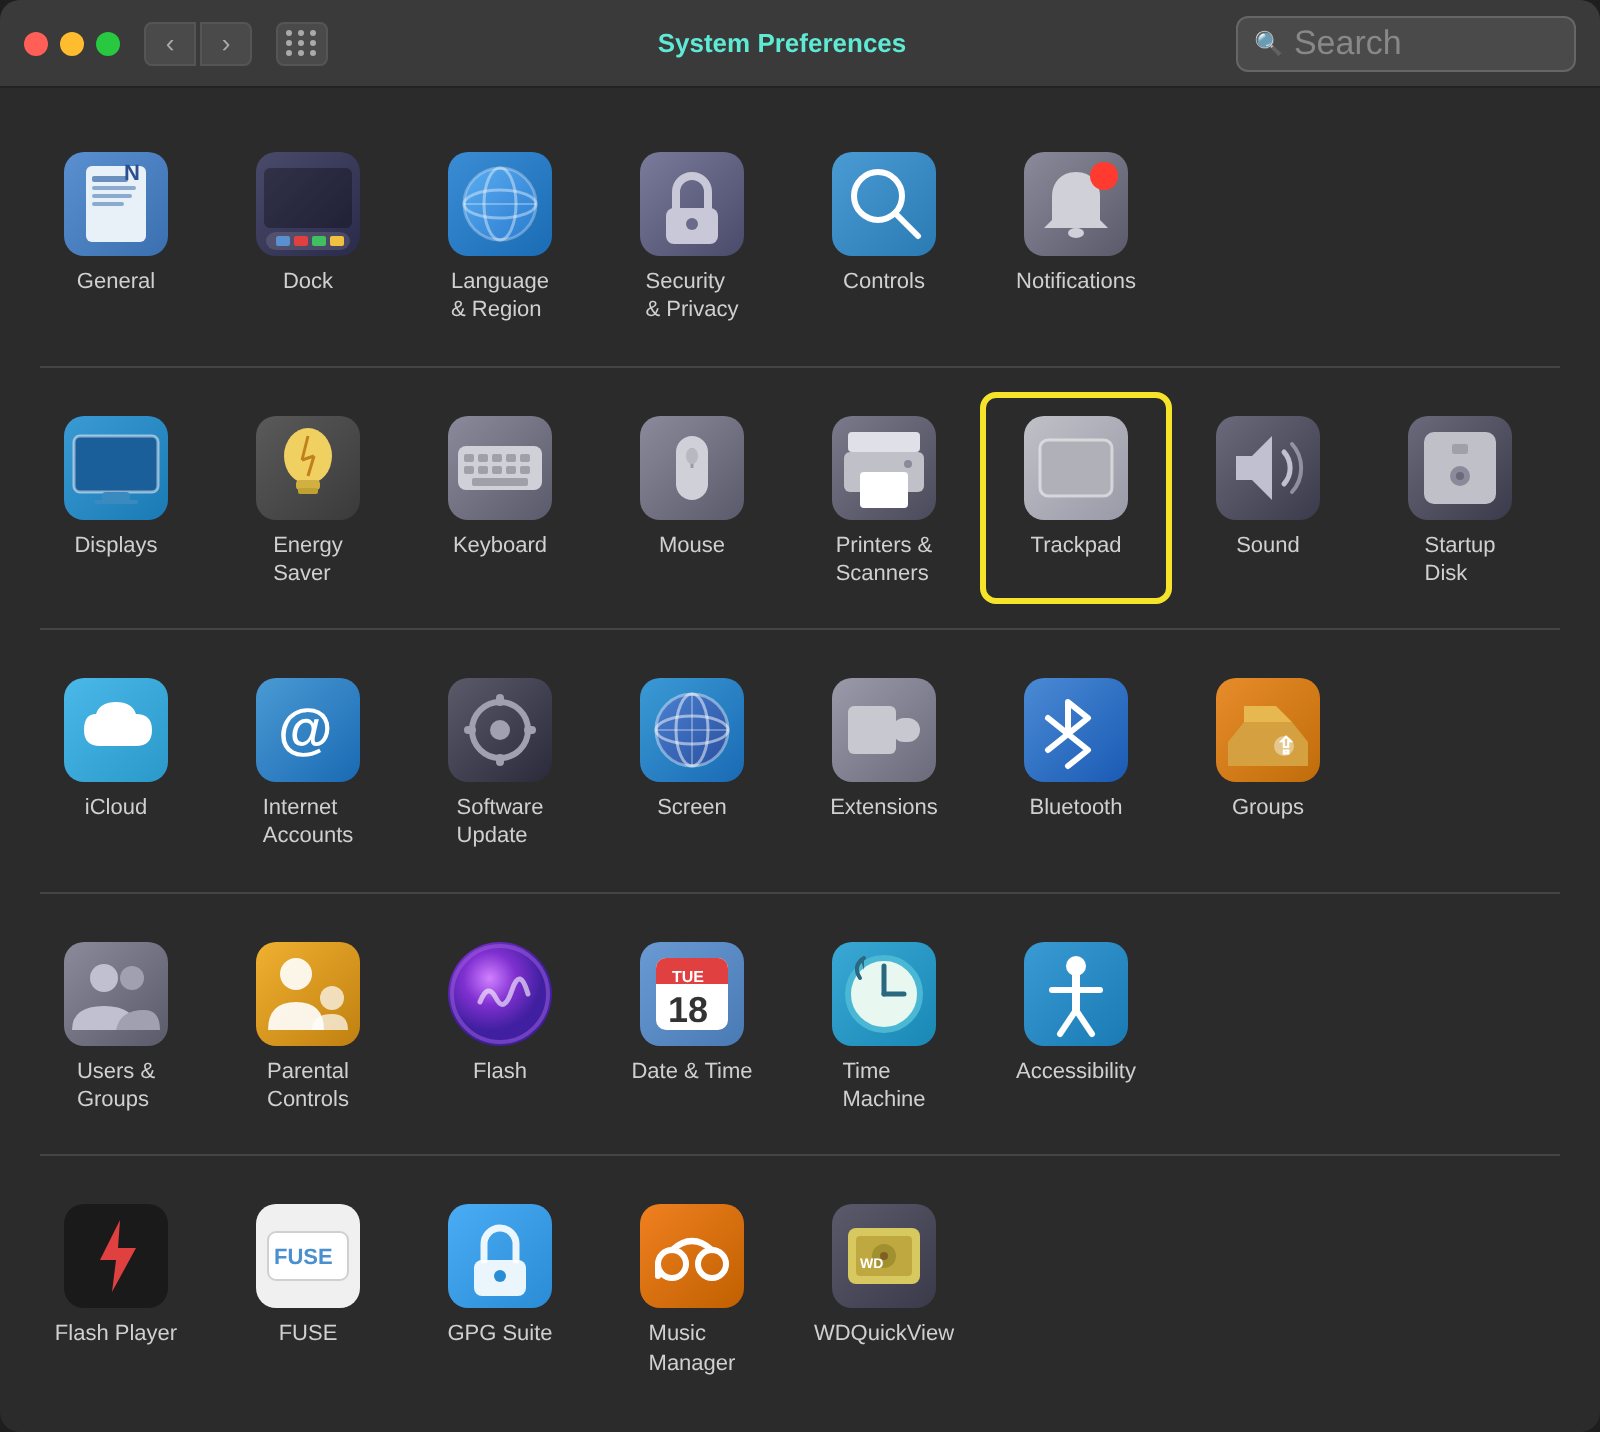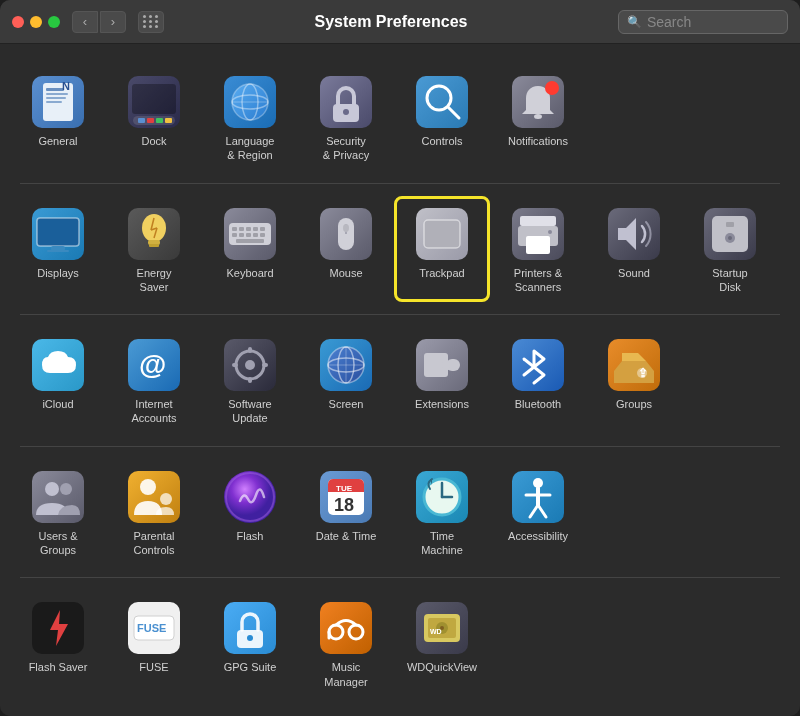--- a/index.html
+++ b/index.html
@@ -93,42 +93,42 @@
     .grid-dot {
       width: 3px;
       height: 3px;
       background: #aaa;
       border-radius: 50%;
     }
 
     .title {
       flex: 1;
       text-align: center;
-      color: #ffffff;
-      font-size: 16px;
+      color: #5eead4;
+      font-size: 13px;
       font-weight: 600;
     }
 
     .search-bar {
       display: flex;
       align-items: center;
       background: #4a4a4a;
       border: 1px solid #666;
       border-radius: 6px;
       padding: 3px 8px;
       gap: 5px;
       width: 170px;
     }
 
     .search-input {
       background: transparent;
       border: none;
       outline: none;
       color: #ccc;
-      font-size: 14px;
+      font-size: 17px;
       width: 130px;
     }
 
     .search-input::placeholder { color: #888; }
 
     
     .content {
       flex: 1;
       overflow-y: auto;
       padding: 16px 10px;
@@ -176,21 +176,20 @@
       height: 56px;
       display: flex;
       align-items: center;
       justify-content: center;
       position: relative;
     }
 
     .pref-label {
       color: #d0d0d0;
       font-size: 11px;
-      text-align: center;
       line-height: 1.3;
       max-width: 88px;
     }
 
     
     .content::-webkit-scrollbar { width: 6px; }
     .content::-webkit-scrollbar-track { background: transparent; }
     .content::-webkit-scrollbar-thumb { background: #555; border-radius: 3px; }
   </style>
 </head>
@@ -449,53 +448,53 @@
                   </linearGradient>
                 </defs>
               <rect x="18" y="10" width="16" height="32" rx="8" fill="#d0d0d8"></rect>
               <line x1="26" y1="16" x2="26" y2="26" stroke="#9a9aa8" stroke-width="1.5"></line>
               <ellipse cx="26" cy="20" rx="3" ry="4" fill="#b8b8c0"></ellipse>
             </svg>
           </div>
           <span class="pref-label">Mouse</span>
         </div>
 
-        <div class="pref-item highlighted">
-          <div class="pref-icon">
-            <svg width="52" height="52" viewBox="0 0 52 52">
-              <rect width="52" height="52" rx="10" fill="url(#tpgrad)"></rect>
-              <defs>
-                  <linearGradient id="tpgrad" x1="0" y1="0" x2="1" y2="1">
-                    <stop offset="0%" stop-color="#c0c0c8"></stop>
-                    <stop offset="100%" stop-color="#9a9aa8"></stop>
-                  </linearGradient>
-                </defs>
-              <rect x="8" y="12" width="36" height="28" rx="4" fill="#b0b0b8" stroke="rgba(255,255,255,0.5)" stroke-width="1.5"></rect>
-            </svg>
-          </div>
-          <span class="pref-label">Trackpad</span>
-        </div>
-
         <div class="pref-item">
           <div class="pref-icon">
             <svg width="52" height="52" viewBox="0 0 52 52">
               <rect width="52" height="52" rx="10" fill="url(#printgrad)"></rect>
               <defs>
                   <linearGradient id="printgrad" x1="0" y1="0" x2="1" y2="1">
                     <stop offset="0%" stop-color="#7a7a8a"></stop>
                     <stop offset="100%" stop-color="#4a4a5a"></stop>
                   </linearGradient>
                 </defs>
               <rect x="8" y="8" width="36" height="10" rx="2" fill="#e0e0e8"></rect>
               <rect x="6" y="18" width="40" height="20" rx="3" fill="#c0c0c8"></rect>
               <rect x="14" y="28" width="24" height="18" rx="2" fill="white"></rect>
               <circle cx="38" cy="24" r="2" fill="#8a8a9a"></circle>
             </svg>
           </div>
           <span class="pref-label">Printers &amp;<br>Scanners</span>
+        </div>
+
+        <div class="pref-item highlighted">
+          <div class="pref-icon">
+            <svg width="52" height="52" viewBox="0 0 52 52">
+              <rect width="52" height="52" rx="10" fill="url(#tpgrad)"></rect>
+              <defs>
+                  <linearGradient id="tpgrad" x1="0" y1="0" x2="1" y2="1">
+                    <stop offset="0%" stop-color="#c0c0c8"></stop>
+                    <stop offset="100%" stop-color="#9a9aa8"></stop>
+                  </linearGradient>
+                </defs>
+              <rect x="8" y="12" width="36" height="28" rx="4" fill="#b0b0b8" stroke="rgba(255,255,255,0.5)" stroke-width="1.5"></rect>
+            </svg>
+          </div>
+          <span class="pref-label">Trackpad</span>
         </div>
 
         <div class="pref-item">
           <div class="pref-icon">
             <svg width="52" height="52" viewBox="0 0 52 52">
               <rect width="52" height="52" rx="10" fill="url(#soundgrad)"></rect>
               <defs>
                   <linearGradient id="soundgrad" x1="0" y1="0" x2="1" y2="1">
                     <stop offset="0%" stop-color="#6a6a7a"></stop>
                     <stop offset="100%" stop-color="#3a3a4a"></stop>
@@ -803,21 +802,21 @@
     <div class="section">
       <div class="pref-grid">
 
         <div class="pref-item">
           <div class="pref-icon">
             <svg width="52" height="52" viewBox="0 0 52 52">
               <rect width="52" height="52" rx="10" fill="#1a1a1a"></rect>
               <polygon points="28,8 18,28 26,28 24,44 36,22 27,22" fill="#e04040"></polygon>
             </svg>
           </div>
-          <span class="pref-label">Flash Saver</span>
+          <span class="pref-label">Flash Player</span>
         </div>
 
         <div class="pref-item">
           <div class="pref-icon">
             <svg width="52" height="52" viewBox="0 0 52 52">
               <rect width="52" height="52" rx="10" fill="#f0f0f0"></rect>
               <rect x="6" y="14" width="40" height="24" rx="4" fill="white" stroke="#d0d0d0" stroke-width="1"></rect>
               <text x="9" y="30" font-size="11" fill="#4a90d0" font-weight="bold">FUSE</text>
             </svg>
           </div>

